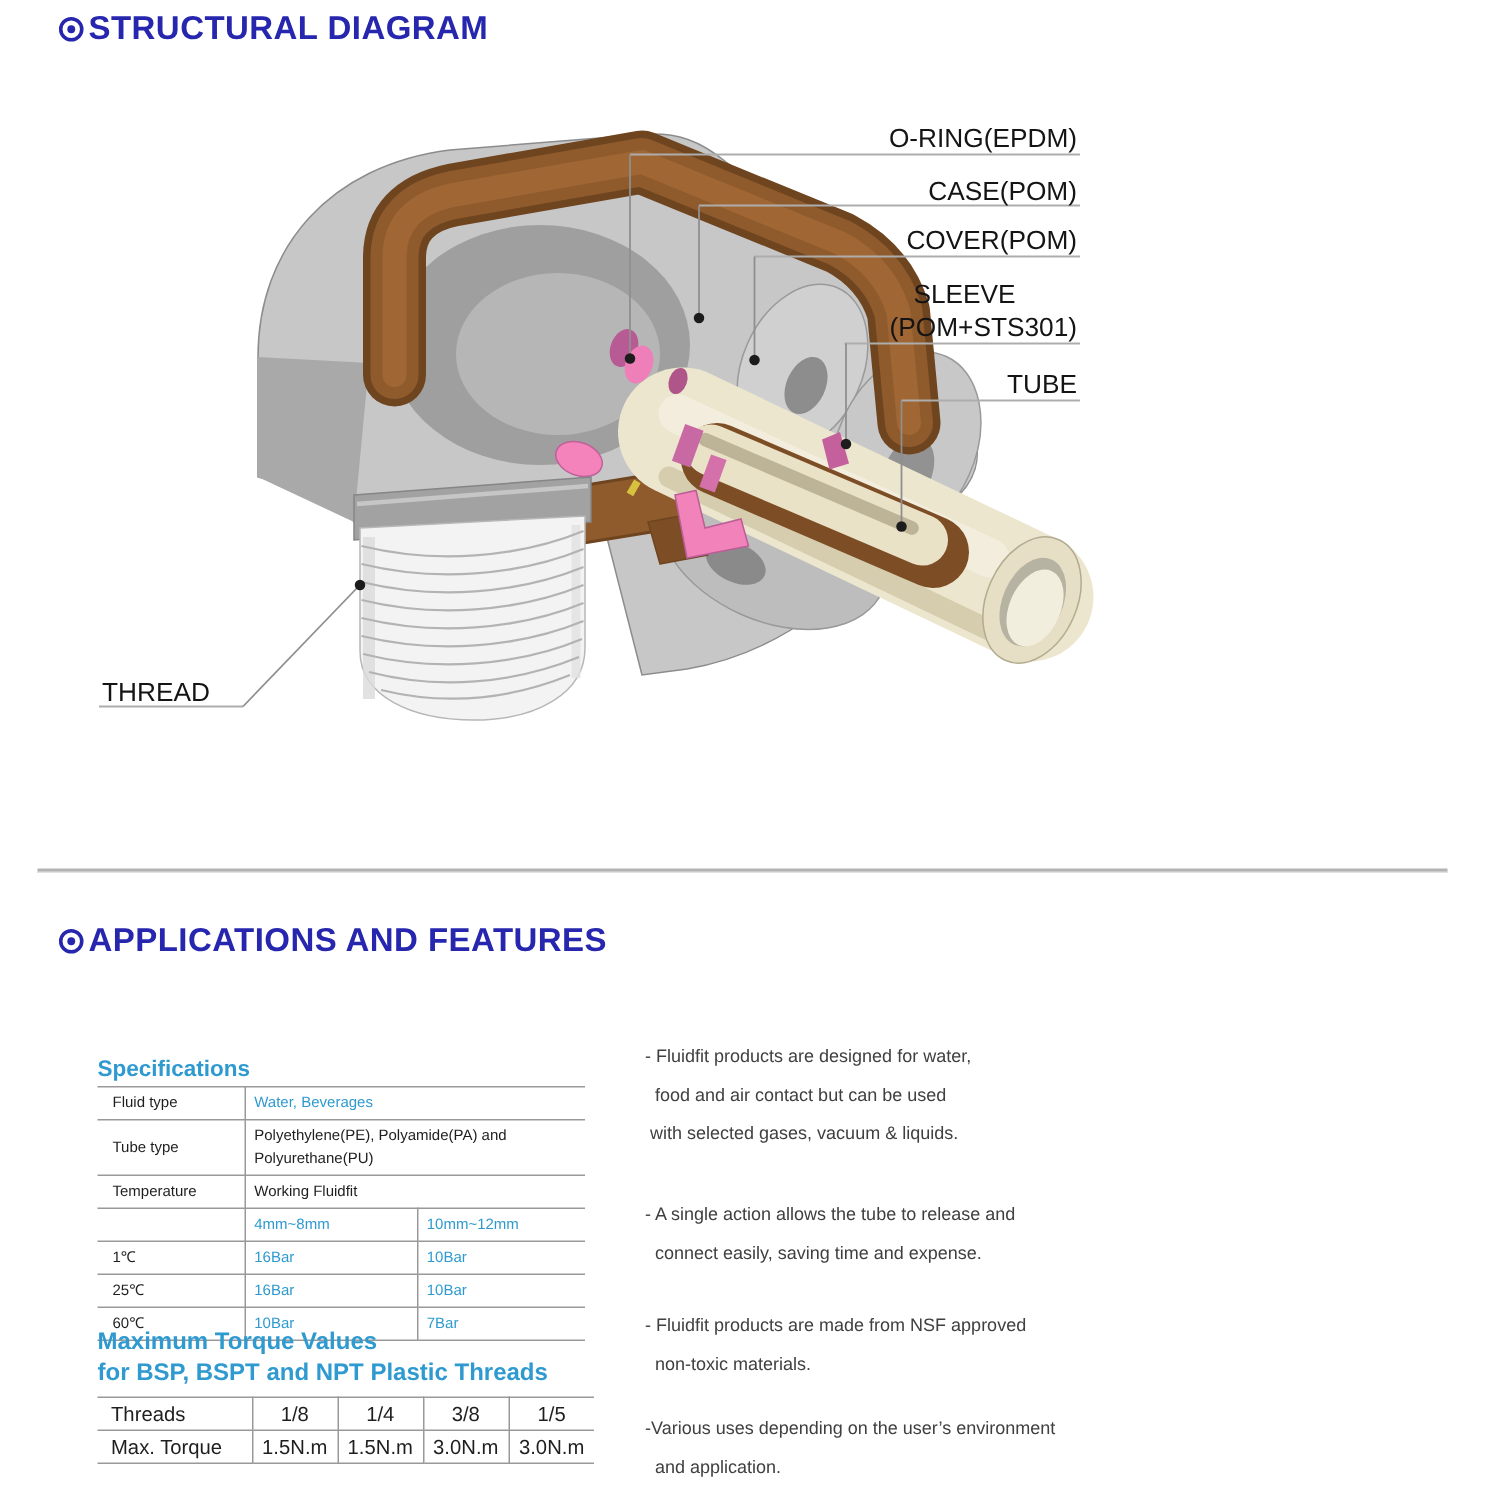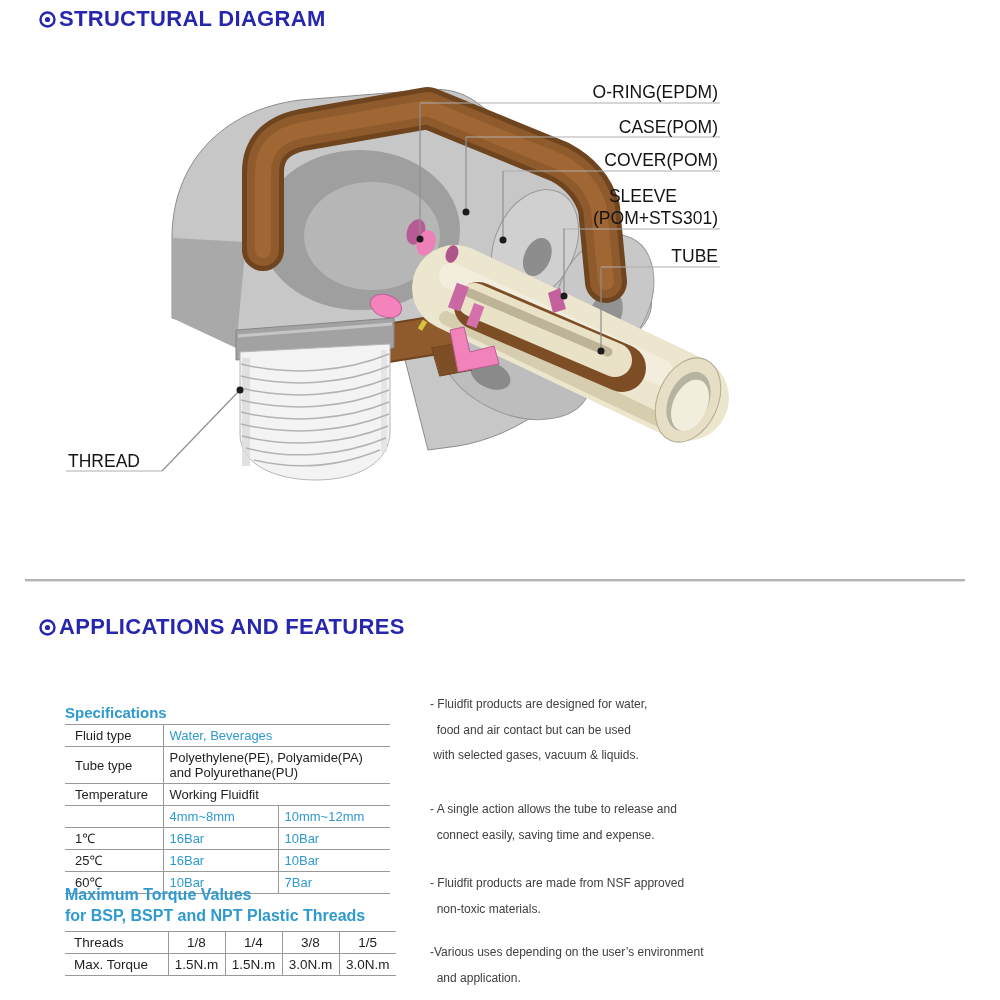--- a/index.html
+++ b/index.html
@@ -18,21 +18,21 @@
            background:#b3b3b3;border-bottom:1px solid #e2e2e2;}
 
   
   #diagram{position:absolute;left:0;top:60px;}
   #diagram text{font-family:"Liberation Sans",sans-serif;font-size:17.5px;fill:#141414;}
 
   
   #spec{position:absolute;left:65px;top:688px;width:330px;}
   .tbl-title{color:#2f9ad0;font-size:15px;font-weight:bold;margin:16px 0 3px 0;}
   table{border-collapse:collapse;table-layout:fixed;}
-  .spec{width:325px;font-size:13px;}
+  .spec{width:325px;font-size:10px;}
   .spec td{border-top:1px solid #999;border-bottom:1px solid #999;padding:3px 6px;line-height:15px;}
   .spec td.c1{border-right:1px solid #999;padding-left:10px;}
   .spec td.vsep{border-right:1px solid #999;}
   .center{text-align:left;}
   .blue{color:#2f9ad0;}
 
   
   #torque{position:absolute;left:65px;top:884px;width:340px;}
   .tbl-title2{color:#2f9ad0;font-size:16px;font-weight:bold;line-height:21px;margin:0;}
   .torque{width:330px;font-size:13.5px;margin-top:5px;}

